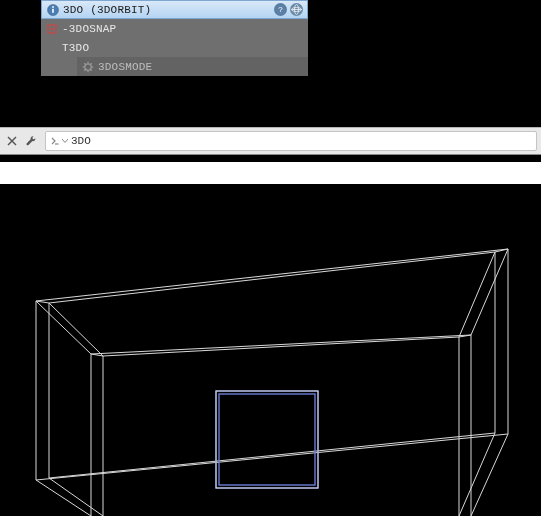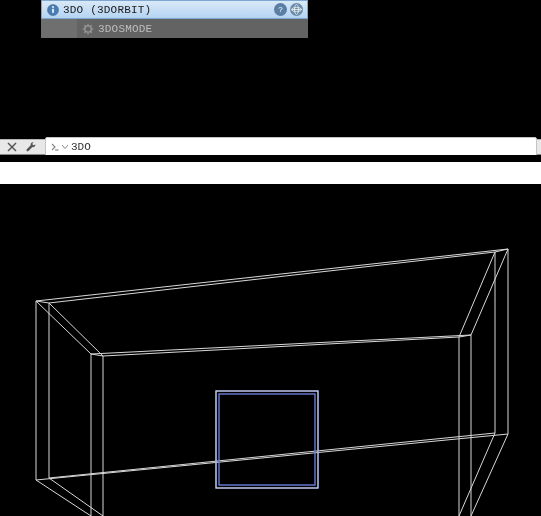--- a/index.html
+++ b/index.html
@@ -79,21 +79,21 @@
     }
     .globe-icon {
       background: #6b8ca8;
       color: #fff;
     }
     .command-bar {
       position: absolute;
       left: 0;
       right: 0;
       bottom: 7px;
-      height: 16px;
+      height: 28px;
       background: #e8e8e8;
       display: flex;
       align-items: center;
       border-top: 1px solid #b5b5b5;
       border-bottom: 1px solid #888;
     }
     .cmd-close {
       width: 18px;
       height: 18px;
       display: flex;
@@ -195,21 +195,34 @@
             <ellipse cx="5.5" cy="5.5" rx="5" ry="2" fill="none" stroke="#fff" stroke-width="0.7"></ellipse>
             <ellipse cx="5.5" cy="5.5" rx="2" ry="5" fill="none" stroke="#fff" stroke-width="0.7"></ellipse>
             <line x1="0.5" y1="5.5" x2="10.5" y2="5.5" stroke="#fff" stroke-width="0.7"></line>
           </svg>
         </span>
       </span>
     </div>
 
 
 
-
+    <div class="ac-row">
+      <span class="ac-icon">
+        <svg width="12" height="12" viewBox="0 0 12 12">
+          <rect x="2" y="2" width="8" height="8" fill="none" stroke="#c44" stroke-width="1.2"></rect>
+          <circle cx="6" cy="6" r="1.4" fill="#c44"></circle>
+        </svg>
+      </span>
+      <span class="ac-text">-3DOSNAP</span>
+    </div>
+
+    <div class="ac-row">
+      <span class="ac-icon blank"></span>
+      <span class="ac-text">T3DO</span>
+    </div>
 
     <div class="ac-row alt" style="color:#bdbdbd;margin-left:36px;">
       <span class="ac-icon">
         <svg width="12" height="12" viewBox="0 0 12 12">
           <circle cx="6" cy="6" r="3.2" fill="none" stroke="#9a9a9a" stroke-width="1.3"></circle>
           <g stroke="#9a9a9a" stroke-width="1.3">
             <line x1="6" y1="0.8" x2="6" y2="2.3"></line>
             <line x1="6" y1="9.7" x2="6" y2="11.2"></line>
             <line x1="0.8" y1="6" x2="2.3" y2="6"></line>
             <line x1="9.7" y1="6" x2="11.2" y2="6"></line>

